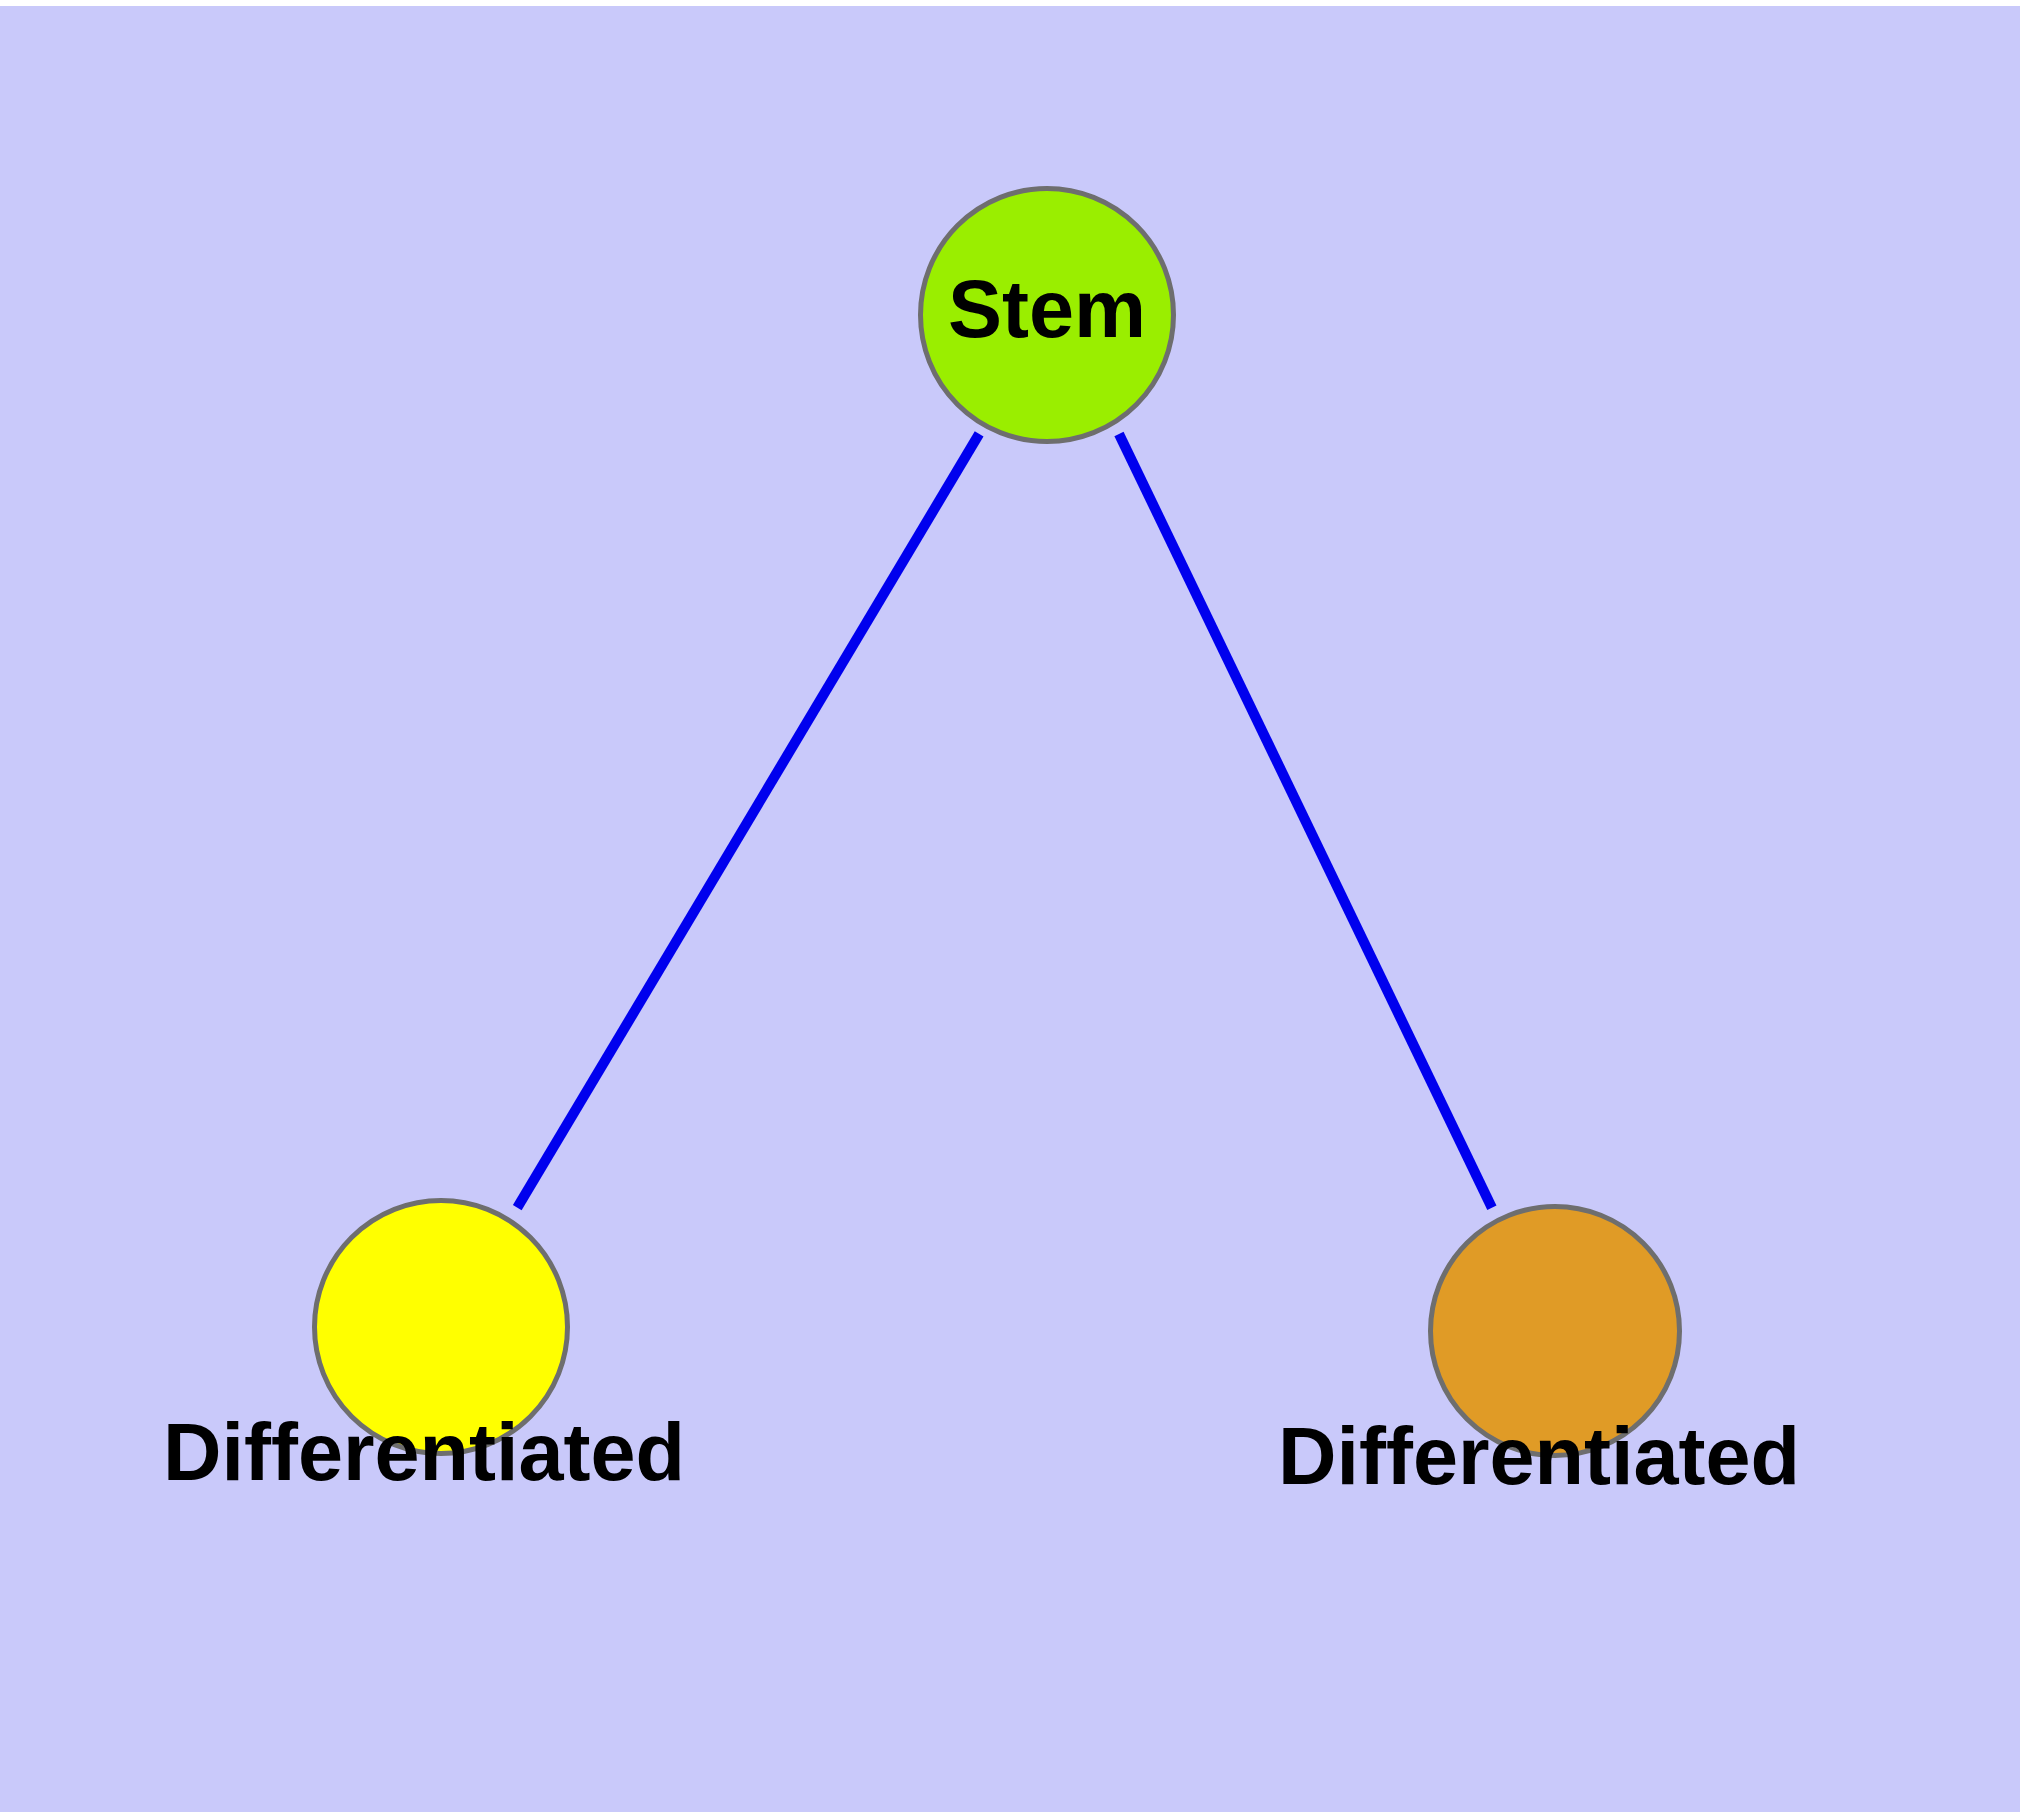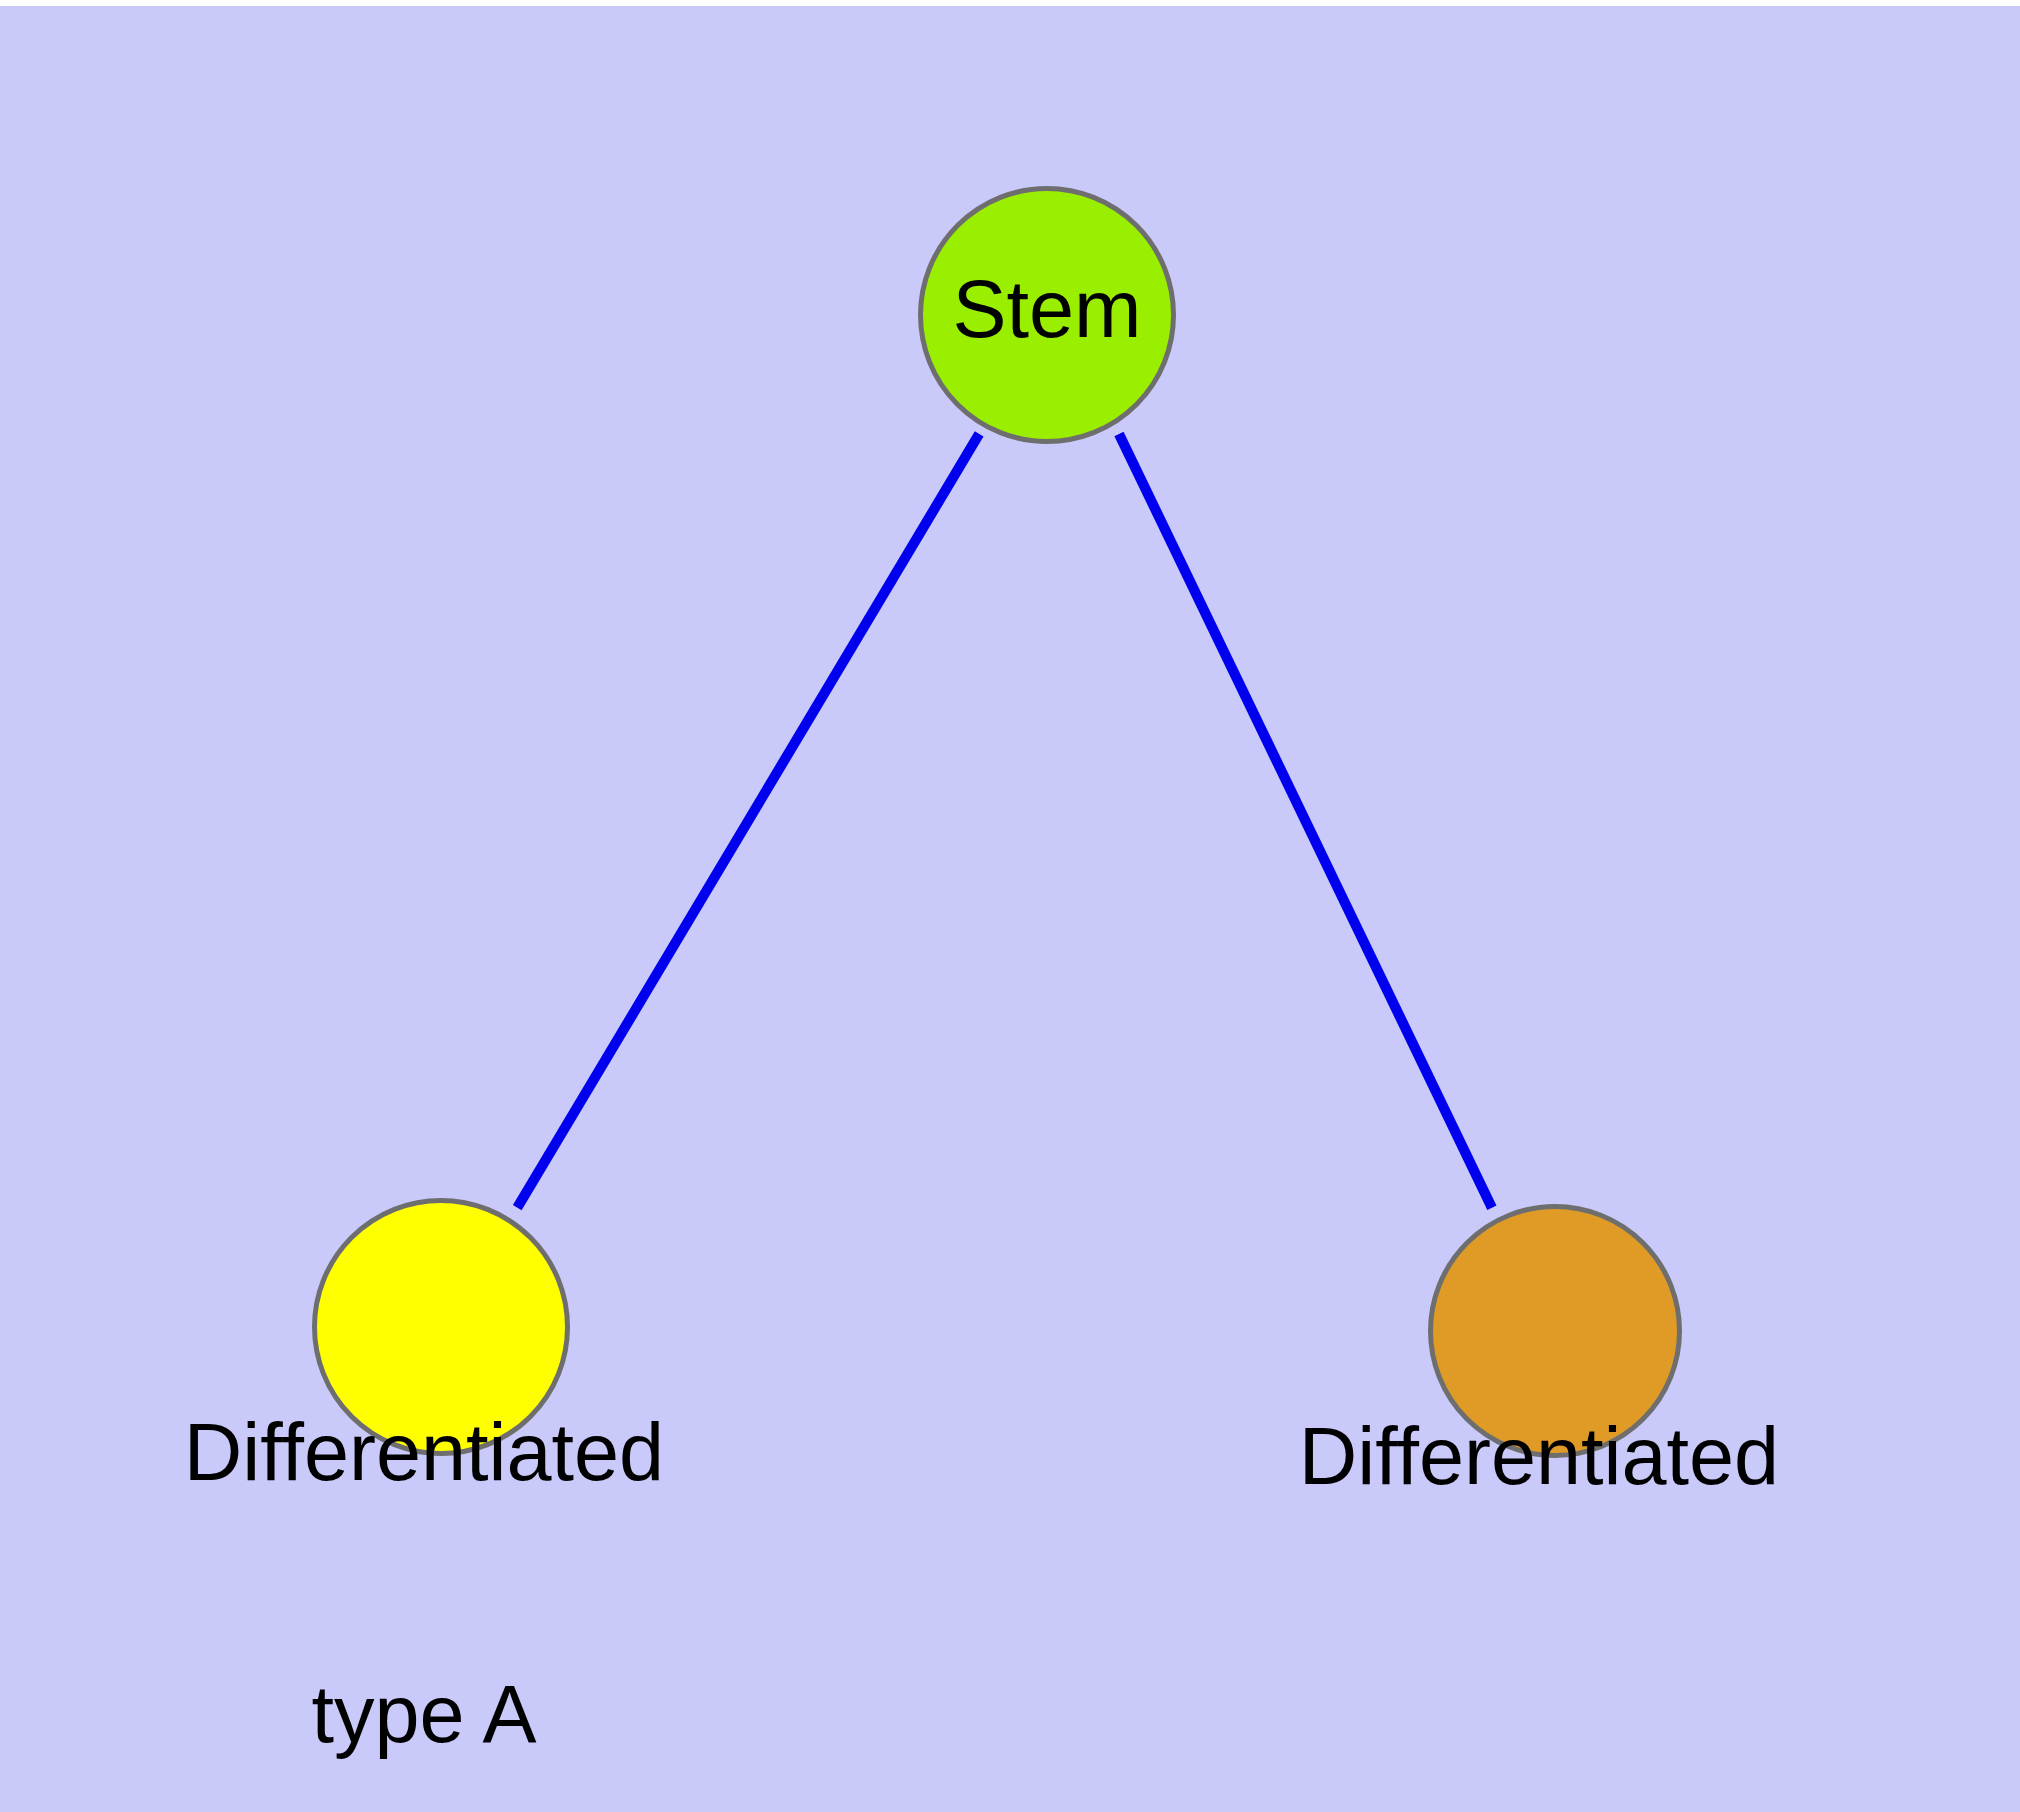--- a/index.html
+++ b/index.html
@@ -41,21 +41,21 @@
   .graph-node {
     position: absolute;
     border-radius: 50%;
     box-sizing: border-box;
     z-index: 2;
   }
   .node-label {
     position: absolute;
     z-index: 3;
     color: #000000;
-    font-weight: normal;
+    font-weight: bold;
     font-family: "Liberation Sans", sans-serif;
     text-align: center;
     line-height: 1.08;
     white-space: pre;
     pointer-events: none;
   }
 </style>
 </head>
 <body>
 
@@ -69,21 +69,20 @@
   <div class="graph-node" style="left:918px; top:186px; width:258px; height:258px; background:#9aee00; border:5.1px solid #6e6e6e;"></div>
 
   <div class="graph-node" style="left:312px; top:1198px; width:258px; height:258px; background:#ffff00; border:5.1px solid #6e6e6e;"></div>
 
   <div class="graph-node" style="left:1428px; top:1204px; width:254px; height:254px; background:#e09b26; border:5.1px solid #6e6e6e;"></div>
 
   <div class="node-label" style="left:623px; top:266px; width:848px; font-size:81px;">Stem</div>
 
   <div class="node-label" style="left:0px; top:1234px; width:848px; font-size:81px;">
     <div>Differentiated</div>
-    <div>type A</div>
   </div>
 
   <div class="node-label" style="left:1115px; top:1238px; width:848px; font-size:81px;">
     <div>Differentiated</div>
   </div>
 
   <div id="top-white-strip"></div>
 </div>
 
 

